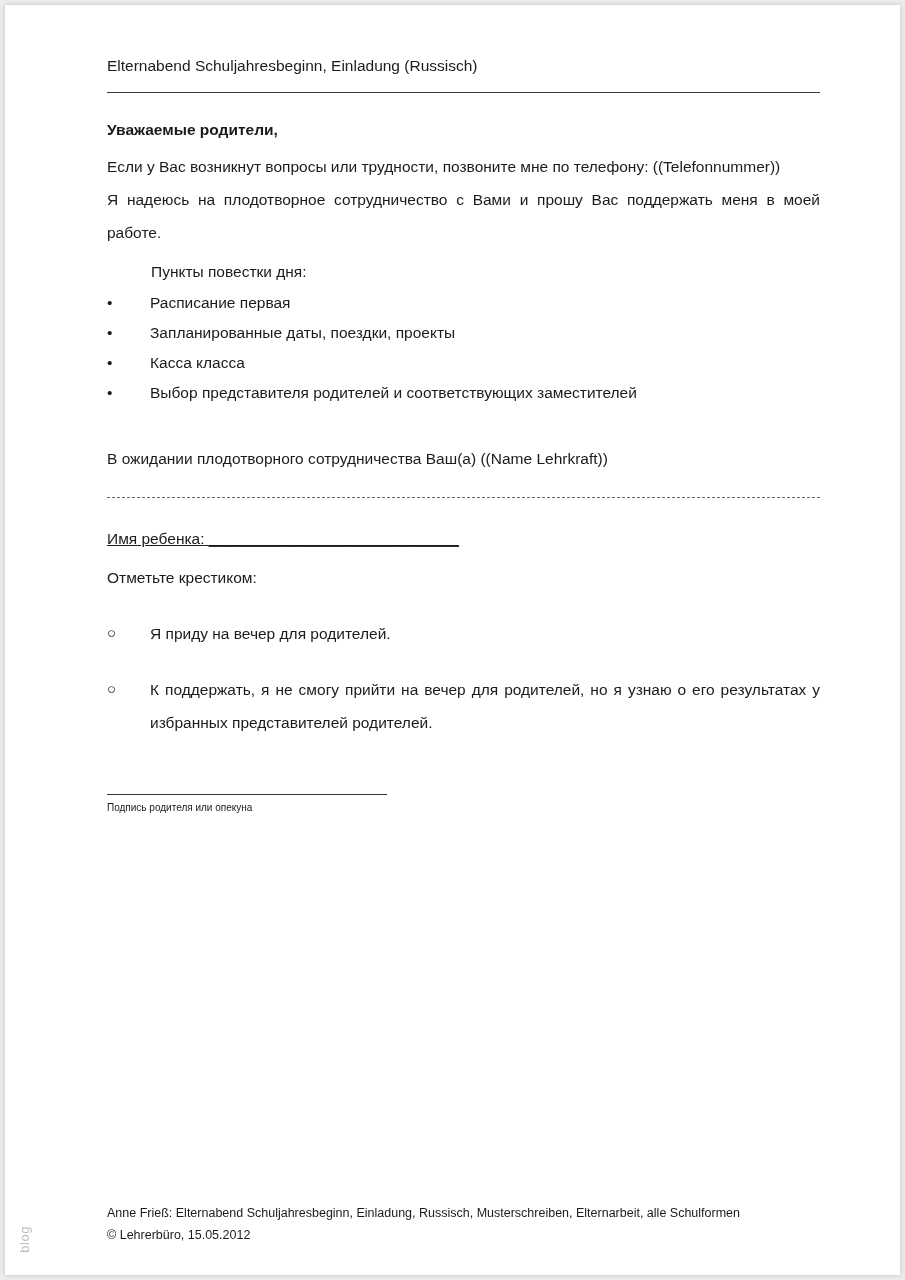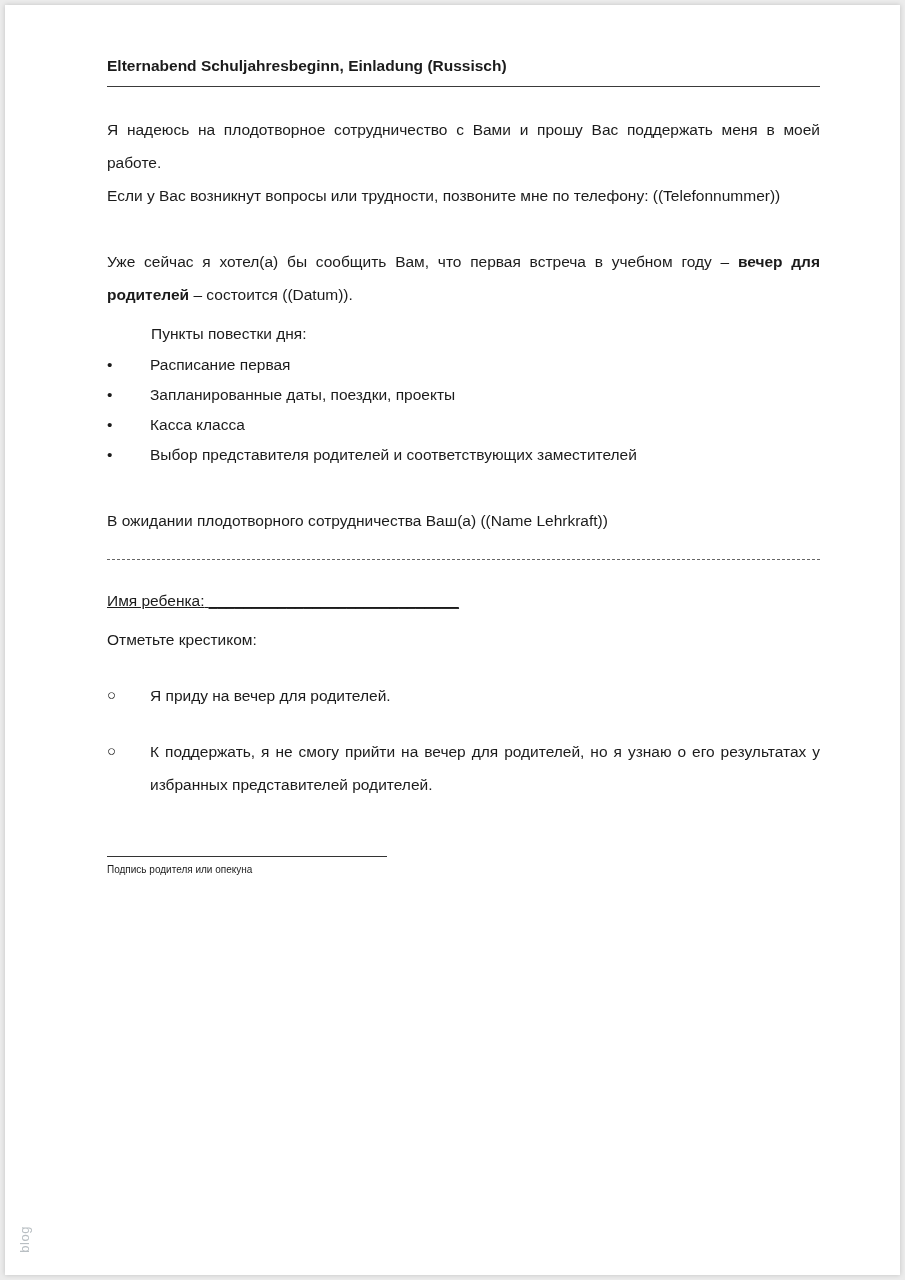--- a/index.html
+++ b/index.html
@@ -14,26 +14,26 @@
     left: 5px; top: 5px;
     width: 895px; height: 1270px;
     background: #ffffff;
     box-shadow: 0 0 5px rgba(0,0,0,0.18);
     padding: 50px 80px 0 102px;
     color: #1b1b1b;
     font-size: 15.5px;
     line-height: 2.13;
   }
   .doc-title {
-    font-weight: bold;
+    font-weight: normal;
     font-size: 15.5px;
     line-height: 1.4;
-    padding-bottom: 9px;
+    padding-bottom: 15px;
     border-bottom: 1px solid #3a3a3a;
-    margin-bottom: 26px;
+    margin-bottom: 20px;
   }
   .salutation { font-weight: bold; margin-bottom: 4px; }
   .para { text-align: justify; }
   .gap-1 { margin-top: 33px; }
   .agenda-label { margin-top: 6px; margin-left: 44px; }
   .agenda-row { display: flex; line-height: 1.95; }
   .agenda-bullet { width: 43px; flex: 0 0 43px; }
   .agenda-text { flex: 1; }
   .closing { margin-top: 33px; }
   .return-note { margin-top: 40px; }
@@ -78,27 +78,27 @@
     letter-spacing: 0.5px;
   }
 </style>
 </head>
 <body>
 
 <div class="page">
 
   <div class="doc-title">Elternabend Schuljahresbeginn, Einladung (Russisch)</div>
 
+  <div class="salutation">Уважаемые родители,</div>
 
+
+  <p class="para">Если у Вас возникнут вопросы или трудности, позвоните мне по телефону: ((Telefonnummer))</p>
 
   <p class="para">Я надеюсь на плодотворное сотрудничество с Вами и прошу Вас поддержать меня в моей работе.</p>
 
-  <p class="para">Если у Вас возникнут вопросы или трудности, позвоните мне по телефону: ((Telefonnummer))</p>
-
-  <p class="para gap-1"><span>Уже сейчас я хотел(а) бы сообщить Вам, что первая встреча в учебном году – </span><strong>вечер для родителей</strong><span> – состоится ((Datum)).</span></p>
 
   <div class="agenda-label">Пункты повестки дня:</div>
 
   <div class="agenda-row">
     <span class="agenda-bullet">•</span>
     <span class="agenda-text">Расписание первая</span>
   </div>
   <div class="agenda-row">
     <span class="agenda-bullet">•</span>
     <span class="agenda-text">Запланированные даты, поездки, проекты</span>
@@ -130,17 +130,19 @@
     <span class="option-circle">○</span>
     <span class="option-text">К поддержать, я не смогу прийти на вечер для родителей, но я узнаю о его результатах у избранных представителей родителей.</span>
   </div>
 
   <div class="signature-block">
     <div class="signature-line"></div>
     <div class="signature-caption">Подпись родителя или опекуна</div>
   </div>
 
   <div class="footer">
+    <div>Anne Frieß: Elternabend Schuljahresbeginn, Einladung, Russisch, Musterschreiben, Elternarbeit, alle Schulformen</div>
+    <div>© Lehrerbüro, 15.05.2012</div>
   </div>
 
   <div class="watermark">blog</div>
 
 </div>
 
 </body></html>

